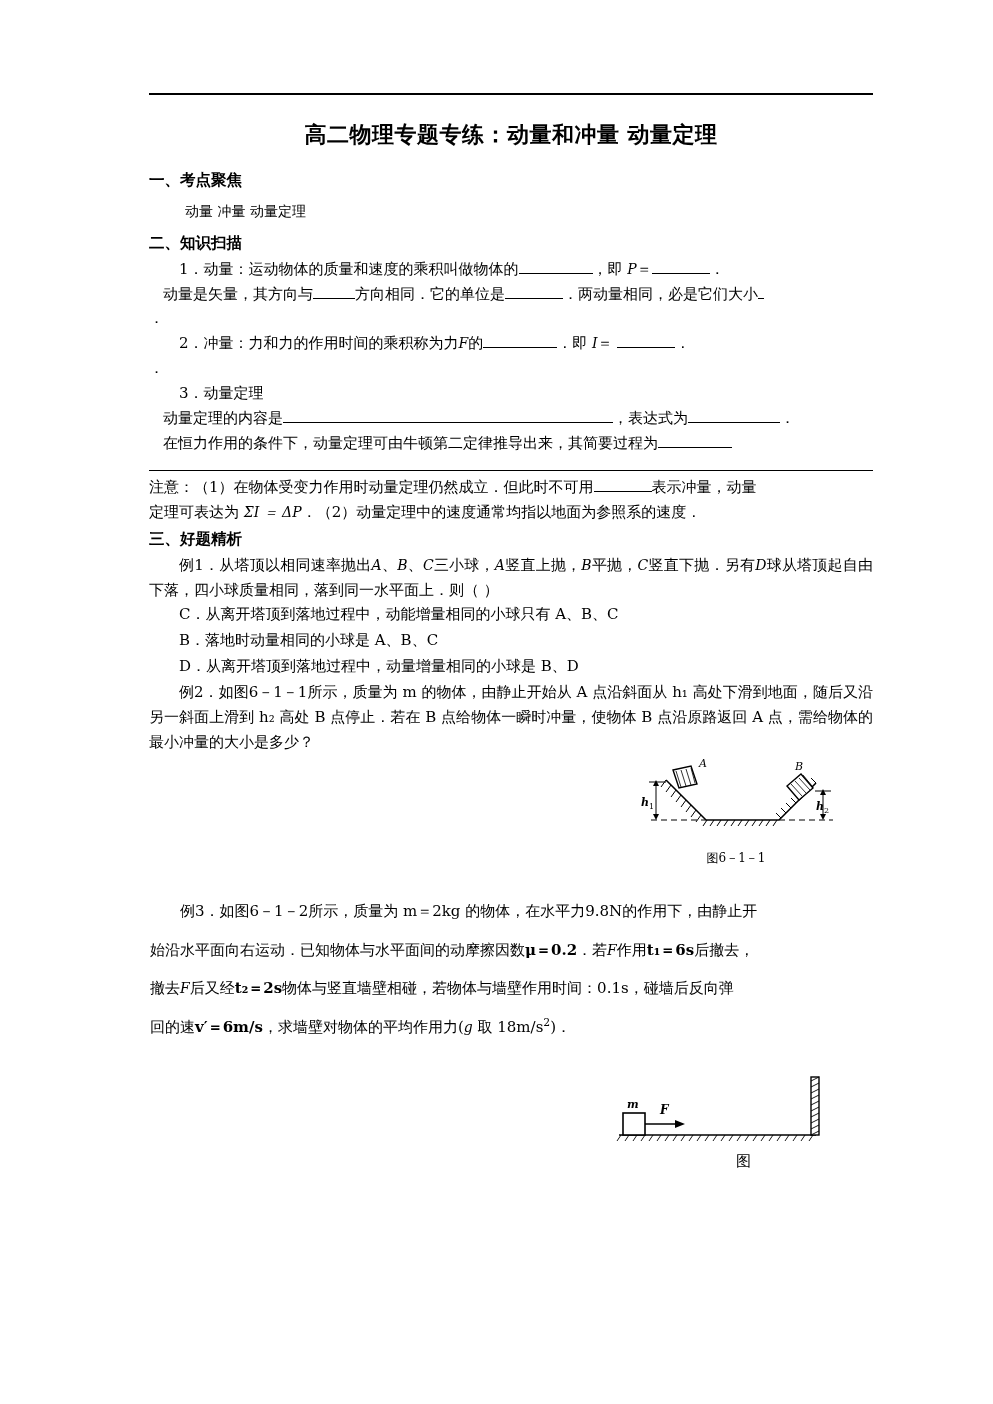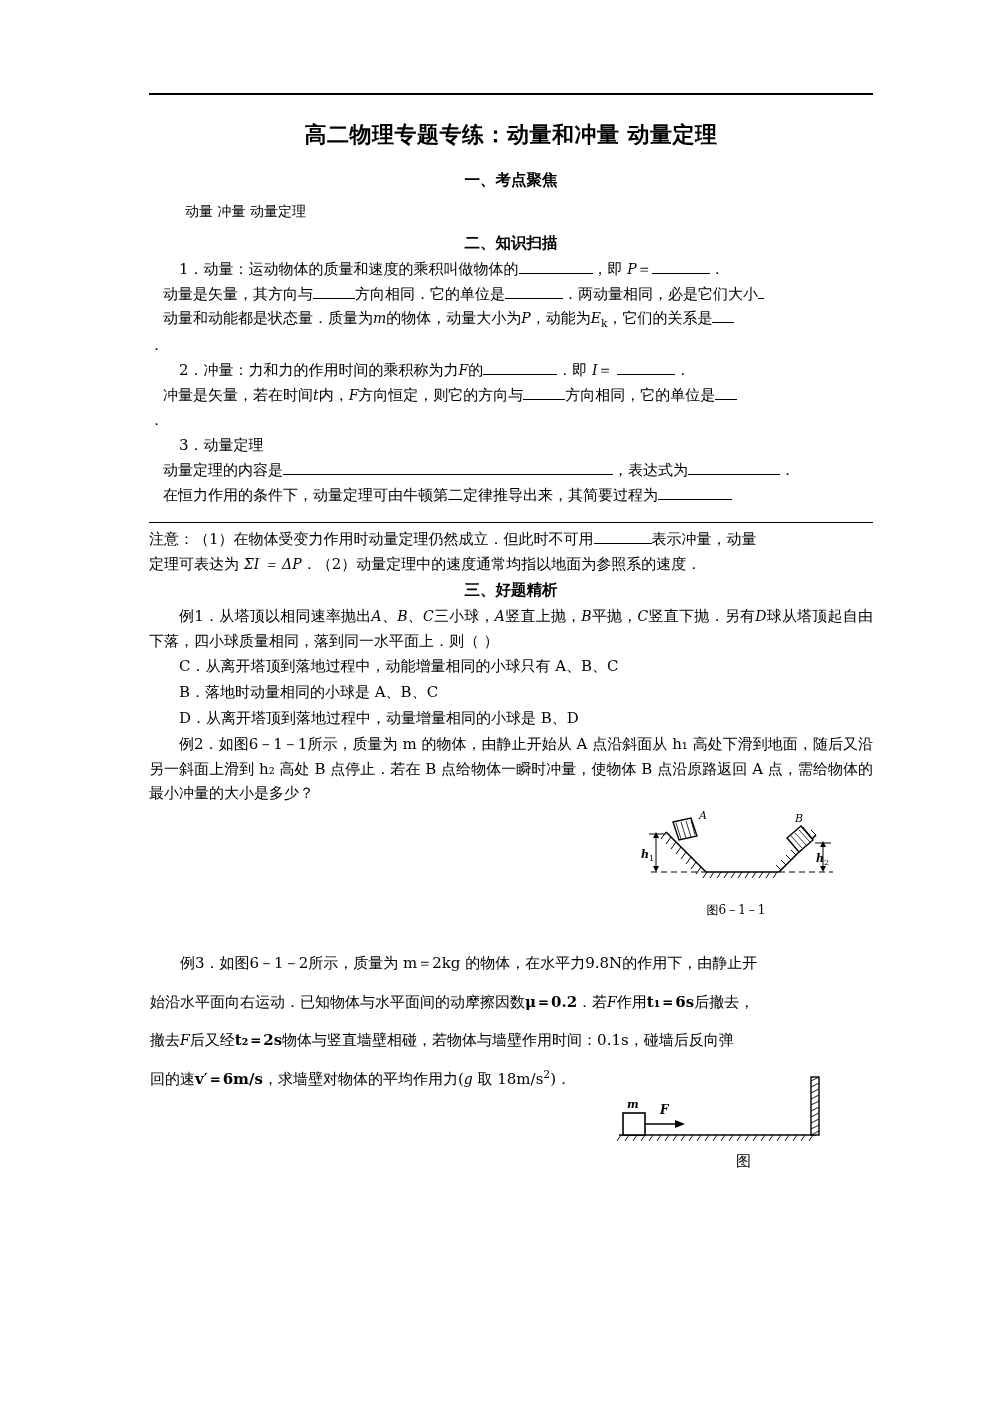--- a/index.html
+++ b/index.html
@@ -42,21 +42,20 @@
     letter-spacing: 0.5px;
     margin: 0 0 18px 0;
     font-family: "DejaVu Serif", "Liberation Serif", serif;
   }
   .sec-head {
     font-size: 15.5px;
     font-weight: bold;
     margin: 2px 0 2px 0;
     line-height: 1.55;
     font-family: "DejaVu Sans", "Liberation Sans", sans-serif;
-    text-align: center;
   }
   .body-line {
     font-size: 14px;
     line-height: 1.62;
     margin: 8px;
     font-family: "DejaVu Serif", "Liberation Serif", serif;
     white-space: pre-wrap;
   }
   .indent1 { padding-left: 28px; }
   .indent2 { padding-left: 14px; }
@@ -173,30 +172,24 @@
     <div class="body-line indent1">动量 冲量 动量定理</div>
 
     <div class="sec-head">二、知识扫描</div>
 
     <div class="para ind">
       <span>1．动量：</span><span>运动物体的质量和速度的乘积叫做物体的</span><span class="blank b-md"></span><span>，即</span> <i class="var">P</i><span>＝</span><span class="blank b-sm"></span><span>．</span>
     </div>
     <div class="para indent2">
       <span>动量是矢量，其方向与</span><span class="blank b-xs"></span><span>方向相同．它的单位是</span><span class="blank b-sm"></span><span>．两动量相同，必是它们大小</span><span class="blank" style="width:6px"></span>
     </div>
-    <div class="para indent2">
-      <span>动量和动能都是状态量．质量为</span><i class="var">m</i><span>的物体，动量大小为</span><i class="var">P</i><span>，动能为</span><i class="var">E</i><sub>k</sub><span>，它们的关系是</span><span class="blank" style="width:22px"></span>
-    </div>
     <div class="para">．</div>
 
     <div class="para ind">
       <span>2．冲量：</span><span>力和力的作用时间的乘积称为力</span><i class="var">F</i><span>的</span><span class="blank b-md"></span><span>．即</span> <i class="var">I</i><span>＝</span> <span class="blank b-sm"></span><span>．</span>
-    </div>
-    <div class="para indent2">
-      <span>冲量是矢量，若在时间</span><i class="var">t</i><span>内，</span><i class="var">F</i><span>方向恒定，则它的方向与</span><span class="blank b-xs"></span><span>方向相同，它的单位是</span><span class="blank" style="width:22px"></span>
     </div>
     <div class="para">．</div>
 
     <div class="para ind">3．动量定理</div>
     <div class="para indent2">
       <span>动量定理的内容是</span><span class="blank b-xxl"></span><span>，表达式为</span><span class="blank b-lg"></span><span>．</span>
     </div>
     <div class="para indent2">
       <span>在恒力作用的条件下，动量定理可由牛顿第二定律推导出来，其简要过程为</span><span class="blank b-md"></span>
     </div>

